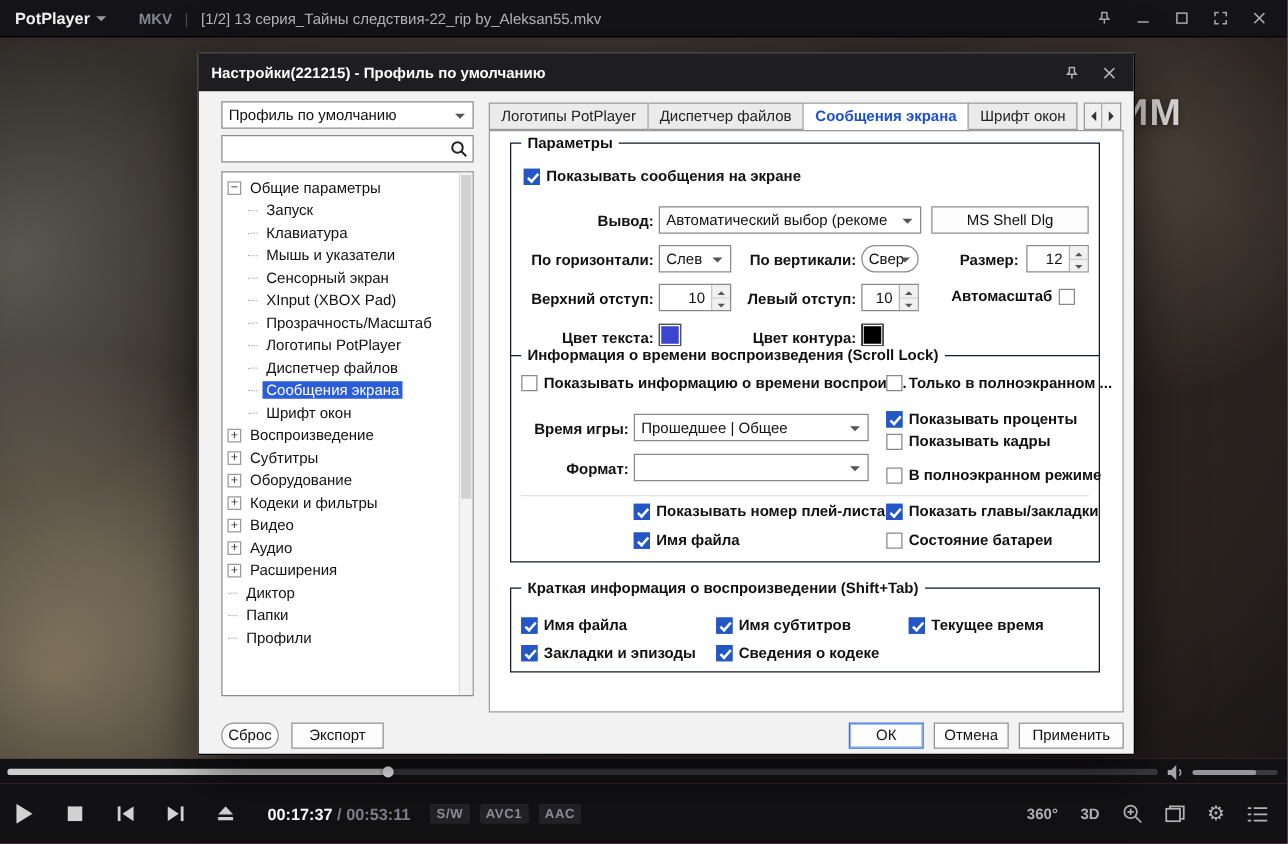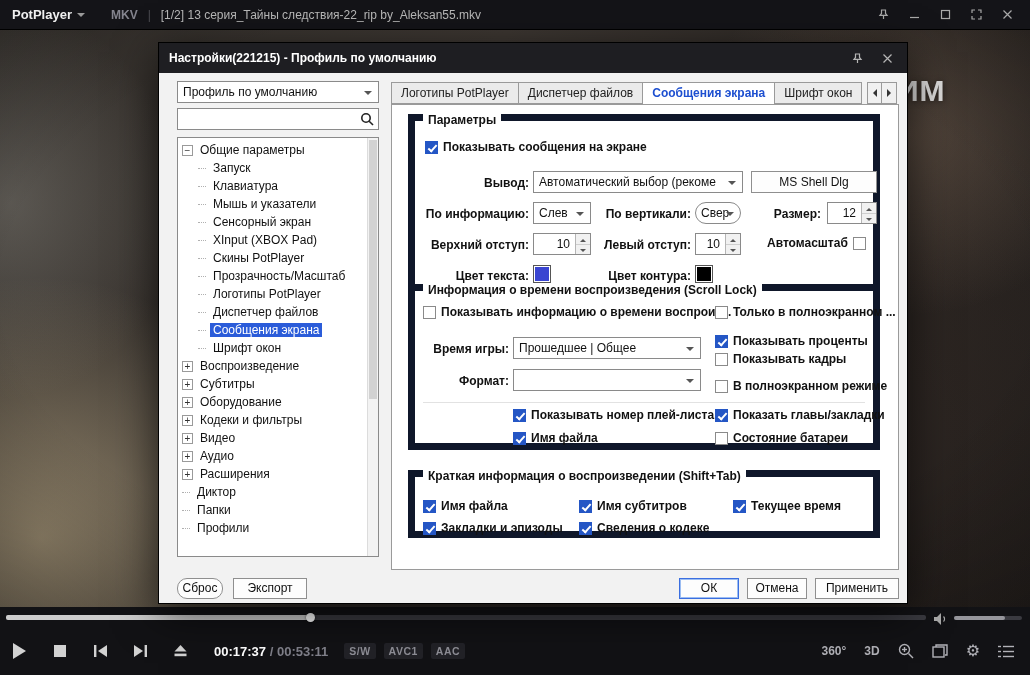--- a/index.html
+++ b/index.html
@@ -95,21 +95,21 @@
   .tab:first-child{border-left:1px solid #9a9a9a;}
   .tab.active{background:#fff;color:#1d4fd0;font-weight:bold;height:23px;position:relative;z-index:3;}
   .tab-arrows{position:absolute;right:10px;top:9px;display:flex;z-index:2;}
   .tarr{width:15px;height:22px;border:1px solid #9a9a9a;background:#f0f0f0;display:flex;align-items:center;
         justify-content:center;cursor:pointer;}
   .tarr + .tarr{border-left:none;}
   .tri-l{width:0;height:0;border:4px solid transparent;border-right-color:#333;margin-left:-3px;}
   .tri-r{width:0;height:0;border:4px solid transparent;border-left-color:#333;margin-right:-3px;}
   .page{position:absolute;left:232px;top:31px;width:508px;height:466px;background:#fff;border:1px solid #9a9a9a;}
 
-  .group{position:absolute;border:7px solid #0f172a;background:#fff;}
+  .group{position:absolute;border:1px solid #0f172a;background:#fff;}
   .gtitle{position:absolute;top:-8px;left:8px;background:#fff;padding:0 5px;font-weight:bold;font-size:12px;color:#111;}
   .g1{left:16px;top:9px;width:472px;height:178px;}
   .g2{left:16px;top:179px;width:472px;height:166px;}
   .g3{left:16px;top:365px;width:472px;height:68px;}
 
   .cb{position:absolute;display:flex;align-items:center;gap:5px;font-weight:bold;font-size:12px;cursor:pointer;white-space:nowrap;}
   .cb .box{width:13px;height:13px;border:1px solid #8a8a8a;background:#fff;flex:0 0 auto;position:relative;}
   .cb.on .box{background:#2456c5;border-color:#2456c5;}
   .cb.on .box::after{content:"";position:absolute;left:4px;top:1px;width:3px;height:7px;
                      border:solid #fff;border-width:0 2px 2px 0;transform:rotate(42deg);}
@@ -321,24 +321,20 @@
           <div class="tree-row" style="padding-left: 20px;">
             <span class="tdash"></span>
             <span class="tlab">Сенсорный экран</span>
           </div>
           <div class="tree-row" style="padding-left: 20px;">
             <span class="tdash"></span>
             <span class="tlab">XInput (XBOX Pad)</span>
           </div>
           <div class="tree-row" style="padding-left: 20px;">
             <span class="tdash"></span>
-            <span class="tlab">Скины PotPlayer</span>
-          </div>
-          <div class="tree-row" style="padding-left: 20px;">
-            <span class="tdash"></span>
             <span class="tlab">Прозрачность/Масштаб</span>
           </div>
           <div class="tree-row" style="padding-left: 20px;">
             <span class="tdash"></span>
             <span class="tlab">Логотипы PotPlayer</span>
           </div>
           <div class="tree-row" style="padding-left: 20px;">
             <span class="tdash"></span>
             <span class="tlab">Диспетчер файлов</span>
           </div>
@@ -417,21 +413,21 @@
 
           <div class="cb on" style="left:10px;top:19px;">
             <span class="box"></span>
             <span>Показывать сообщения на экране</span>
           </div>
 
           <span class="flabel" style="left:0;width:114px;top:55px;">Вывод:</span>
           <div class="dd" style="left:118px;top:50px;width:210px;">Автоматический выбор (рекоме</div>
           <div class="btnish" style="left:336px;top:50px;width:126px;">MS Shell Dlg</div>
 
-          <span class="flabel" style="left:0;width:114px;top:86px;">По информацию:</span>
+          <span class="flabel" style="left:0;width:114px;top:86px;">По горизонтали:</span>
           <div class="dd" style="left:118px;top:81px;width:58px;">Слев</div>
           <span class="flabel" style="left:186px;width:90px;top:86px;">По вертикали:</span>
           <div class="dd" style="left:280px;top:81px;width:46px;border-radius:11px;">Свер</div>
           <span class="flabel" style="left:344px;width:62px;top:86px;">Размер:</span>
           <div class="spin" style="left:412px;top:81px;width:50px;">
             <span class="val">12</span>
             <span class="arrs">
                 <span></span>
                 <span></span>
               </span>

